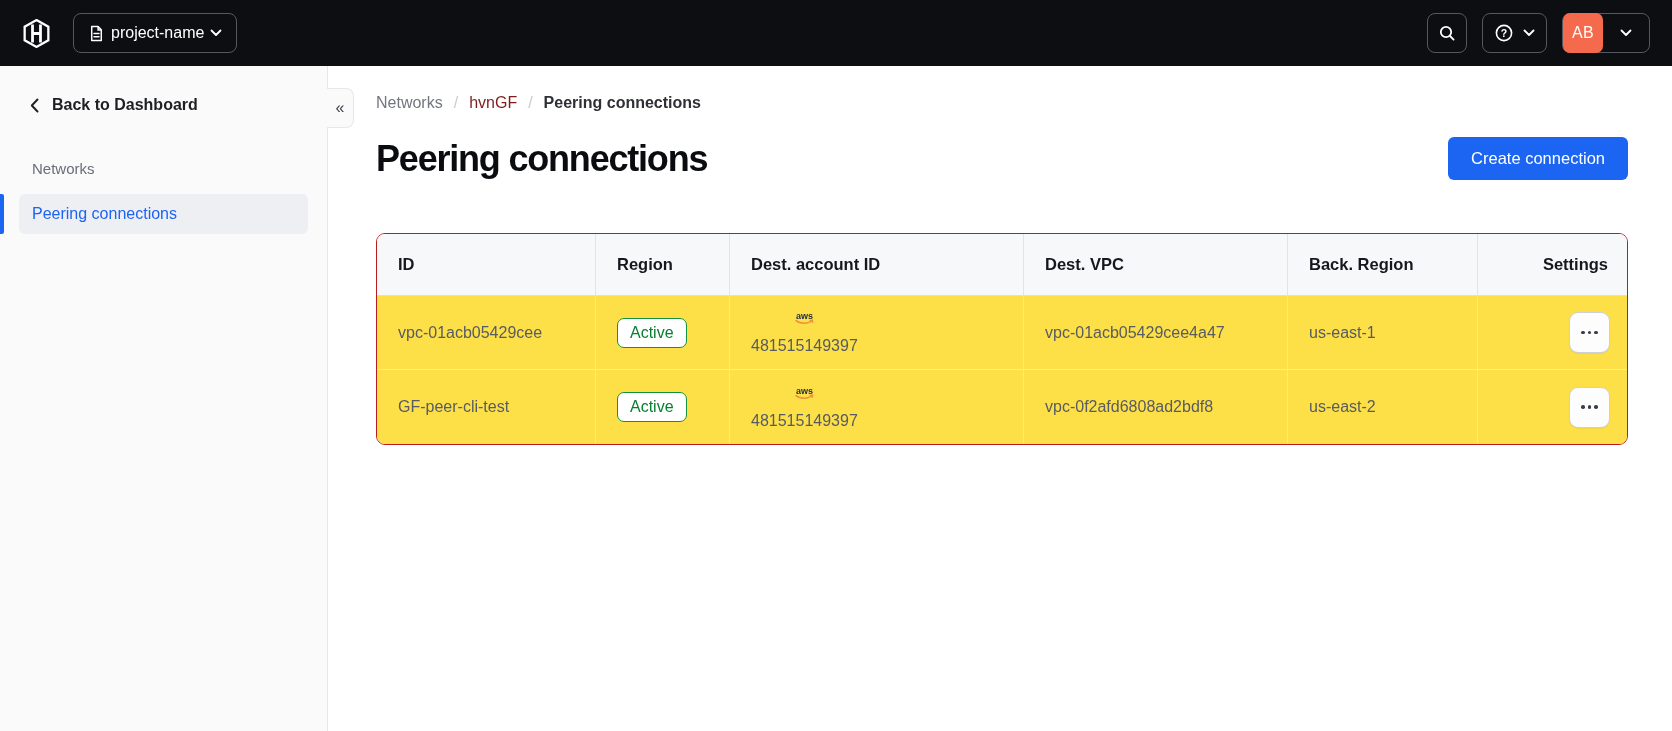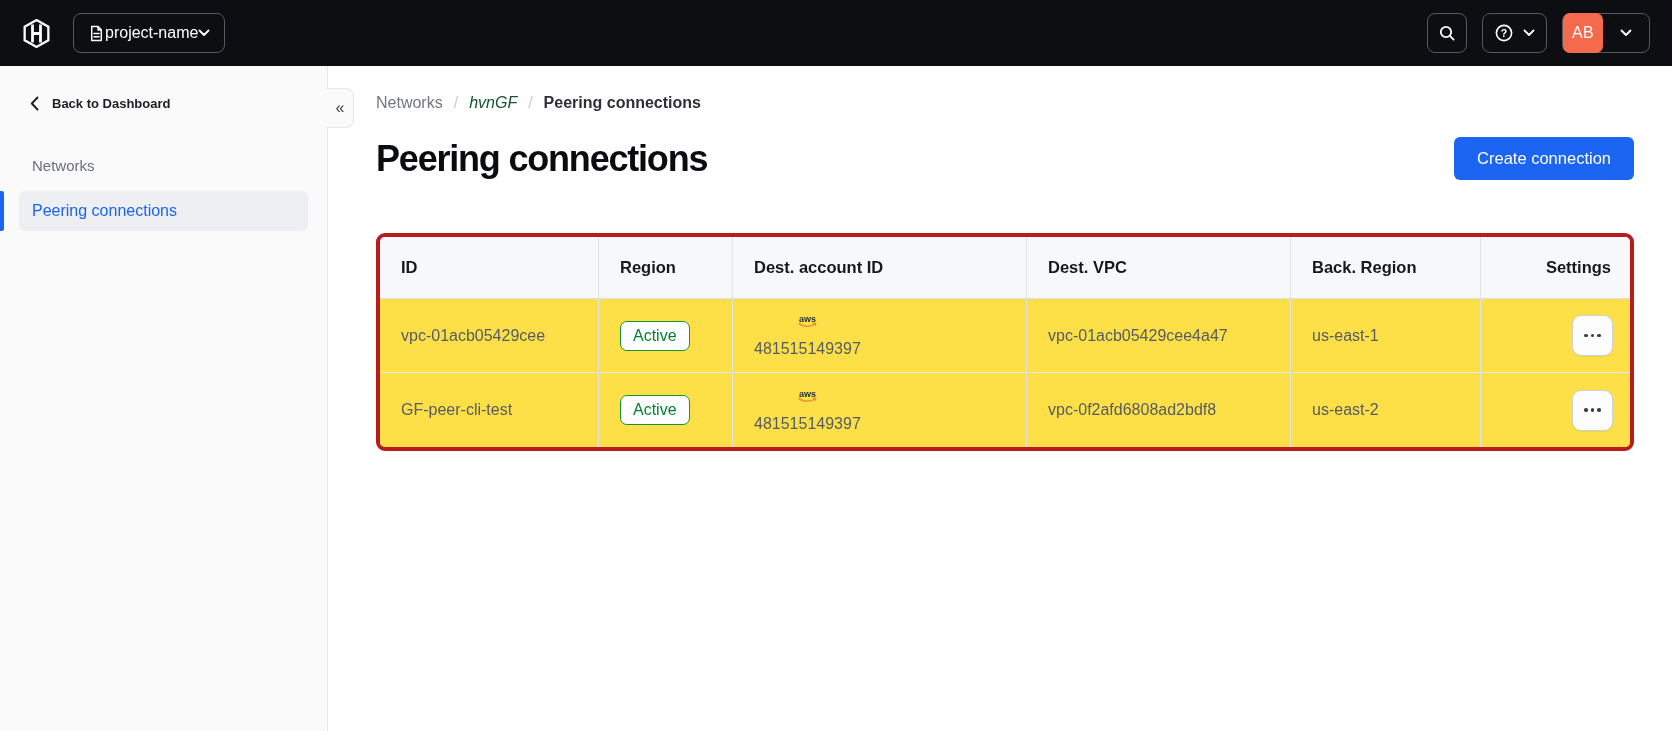--- a/index.html
+++ b/index.html
@@ -4,71 +4,71 @@
 <style>
   * { margin:0; padding:0; box-sizing:border-box; }
   html,body { width:1672px; height:731px; overflow:hidden; background:#fff;
               font-family:"Liberation Sans", sans-serif; }
 
   
   .topbar { height:66px; background:#0d0e12; display:flex; align-items:center;
             justify-content:space-between; padding:0 22px; }
   .topbar-left, .topbar-right { display:flex; align-items:center; }
   .logo { display:flex; align-items:center; margin-right:22px; cursor:pointer; background:none; border:none; }
-  .proj-btn { display:flex; align-items:center; gap:0; height:40px; padding:4px 14px;
+  .proj-btn { display:flex; align-items:center; gap:6px; height:40px; padding:4px 14px;
               background:transparent; border:1px solid #56585f; border-radius:8px;
               color:#fff; font-size:16px; font-weight:500; font-family:inherit; cursor:pointer; }
   .icon-btn { display:flex; align-items:center; justify-content:center; gap:9px; height:40px;
               min-width:40px; background:transparent; border:1px solid #56585f; border-radius:8px;
               cursor:pointer; margin-left:15px; }
   .help-btn { padding:0 11px; }
   .avatar-btn { display:flex; align-items:center; height:40px; width:88px; margin-left:15px;
                 background:transparent; border:1px solid #56585f; border-radius:8px;
                 padding:0; cursor:pointer; }
   .avatar { width:40px; height:40px; border-radius:7px; background:#f56a4d; color:#fff;
             font-size:16px; display:flex; align-items:center; justify-content:center;
             letter-spacing:.3px; }
   .avatar-btn .chev-slot { flex:1; display:flex; justify-content:center; }
 
   
   .shell { position:relative; display:flex; height:665px; }
   .sidebar { width:328px; background:#fafafa; border-right:1px solid #e4e7ec;
              padding-top:30px; flex:none; }
   .back { display:flex; align-items:center; gap:13px; margin-left:30px; background:none;
-          border:none; cursor:pointer; font-family:inherit; font-size:13px; font-weight:600;
+          border:none; cursor:pointer; font-family:inherit; font-size:16px; font-weight:600;
           color:#1d1f23; }
   .section-label { margin:46px 0 0 32px; font-size:15px; color:#686d78; }
   .nav-item-wrap { position:relative; margin-top:17px; height:40px; cursor:pointer; }
   .accent { position:absolute; left:0; top:0; width:4px; height:40px; background:#1c64f2;
             border-radius:0 2px 2px 0; }
   .nav-item { margin:0 19px; height:40px; border-radius:6px; background:#edeff3;
               display:flex; align-items:center; padding:0 13px; color:#1c64f2; font-size:16px; }
   .collapse-tab { position:absolute; left:327px; top:22px; width:27px; height:40px; z-index:2;
                   background:#fafafa; border:1px solid #e4e7ec; border-left:none;
                   border-radius:0 8px 8px 0; color:#3f434a; font-size:16px; cursor:pointer;
                   display:flex; align-items:center; justify-content:center; font-family:inherit; }
 
   
   .main { flex:1; background:#fff; padding:28px 46px 0 48px; }
   .breadcrumb { display:flex; align-items:center; gap:11px; font-size:16px; }
   .breadcrumb a { text-decoration:none; cursor:pointer; }
   .bc-link { color:#72767f; }
-  .bc-mid { color:#14532d; font-weight:500;font-style:italic; }
+  .bc-mid { color:#7f1d1d; font-weight:500; }
   .bc-sep { color:#c9ccd2; }
   .bc-current { color:#2e3036; font-weight:600; }
 
   .title-row { margin-top:25px; display:flex; align-items:center; justify-content:space-between; }
   h1 { font-size:36px; font-weight:700; color:#0b0c0f; letter-spacing:-1.2px; }
   .primary-btn { height:43px; padding:0 23px; background:#1c64f2; color:#fff; border:none;
                  border-radius:6px; font-size:16.5px; font-weight:500; font-family:inherit;
                  cursor:pointer; }
 
   
   table { margin-top:53px; width:100%; table-layout:fixed; border-collapse:separate;
-          border-spacing:0; border:4px solid #b91c1c; border-radius:9px; overflow:hidden; }
+          border-spacing:0; border:1px solid #b91c1c; border-radius:9px; overflow:hidden; }
   th { height:62px; background:#f7f8fa; font-size:16.5px; font-weight:700; color:#16181d;
        text-align:left; padding-left:21px; border-bottom:1px solid #dce0e5; }
   td { height:74px; font-size:16px; color:#575b63; padding-left:21px; background:#fde047; }
   th + th, td + td { border-left:1px solid #e0e3e8; }
   tbody tr:first-child td { border-bottom:1px solid #e6e8ec; }
   th.col-settings { text-align:right; padding-right:19px; }
   td.settings-cell { text-align:right; padding-right:17px; }
 
   .badge { display:inline-block; padding:5px 12px; border:1.5px solid #17913e; border-radius:7px;
            color:#067f2f; font-size:16px; font-weight:500; background:#fff; }

